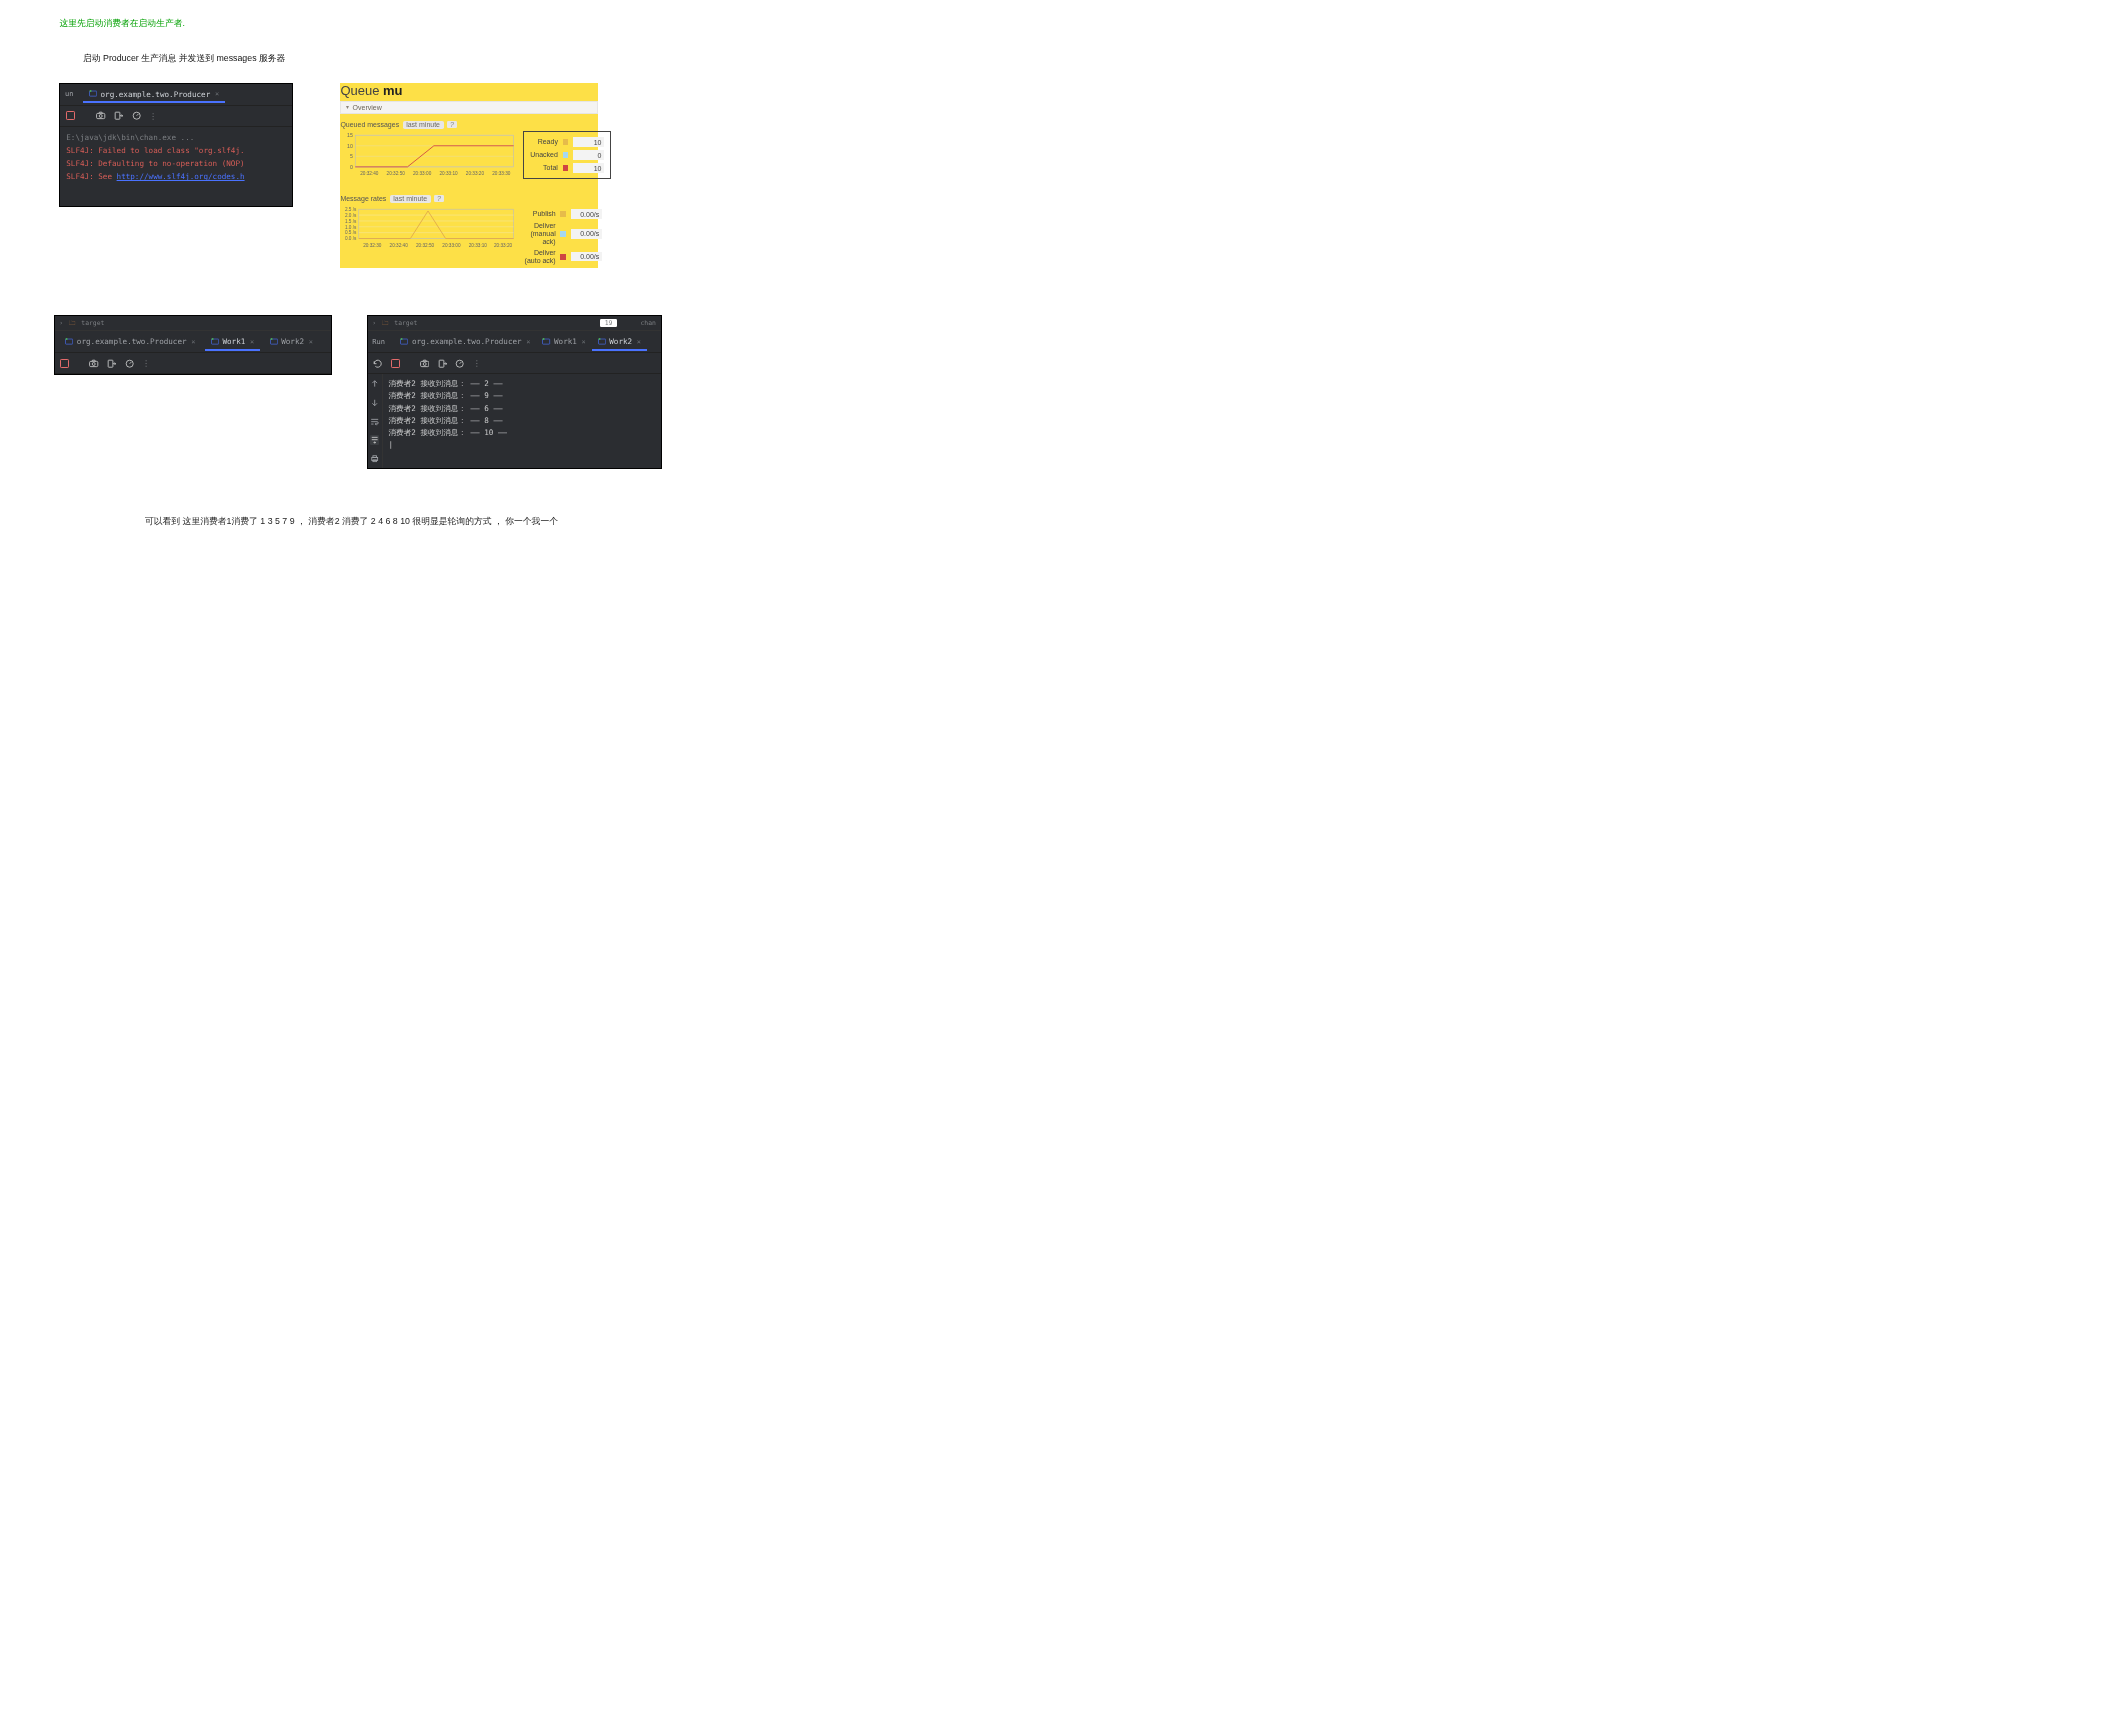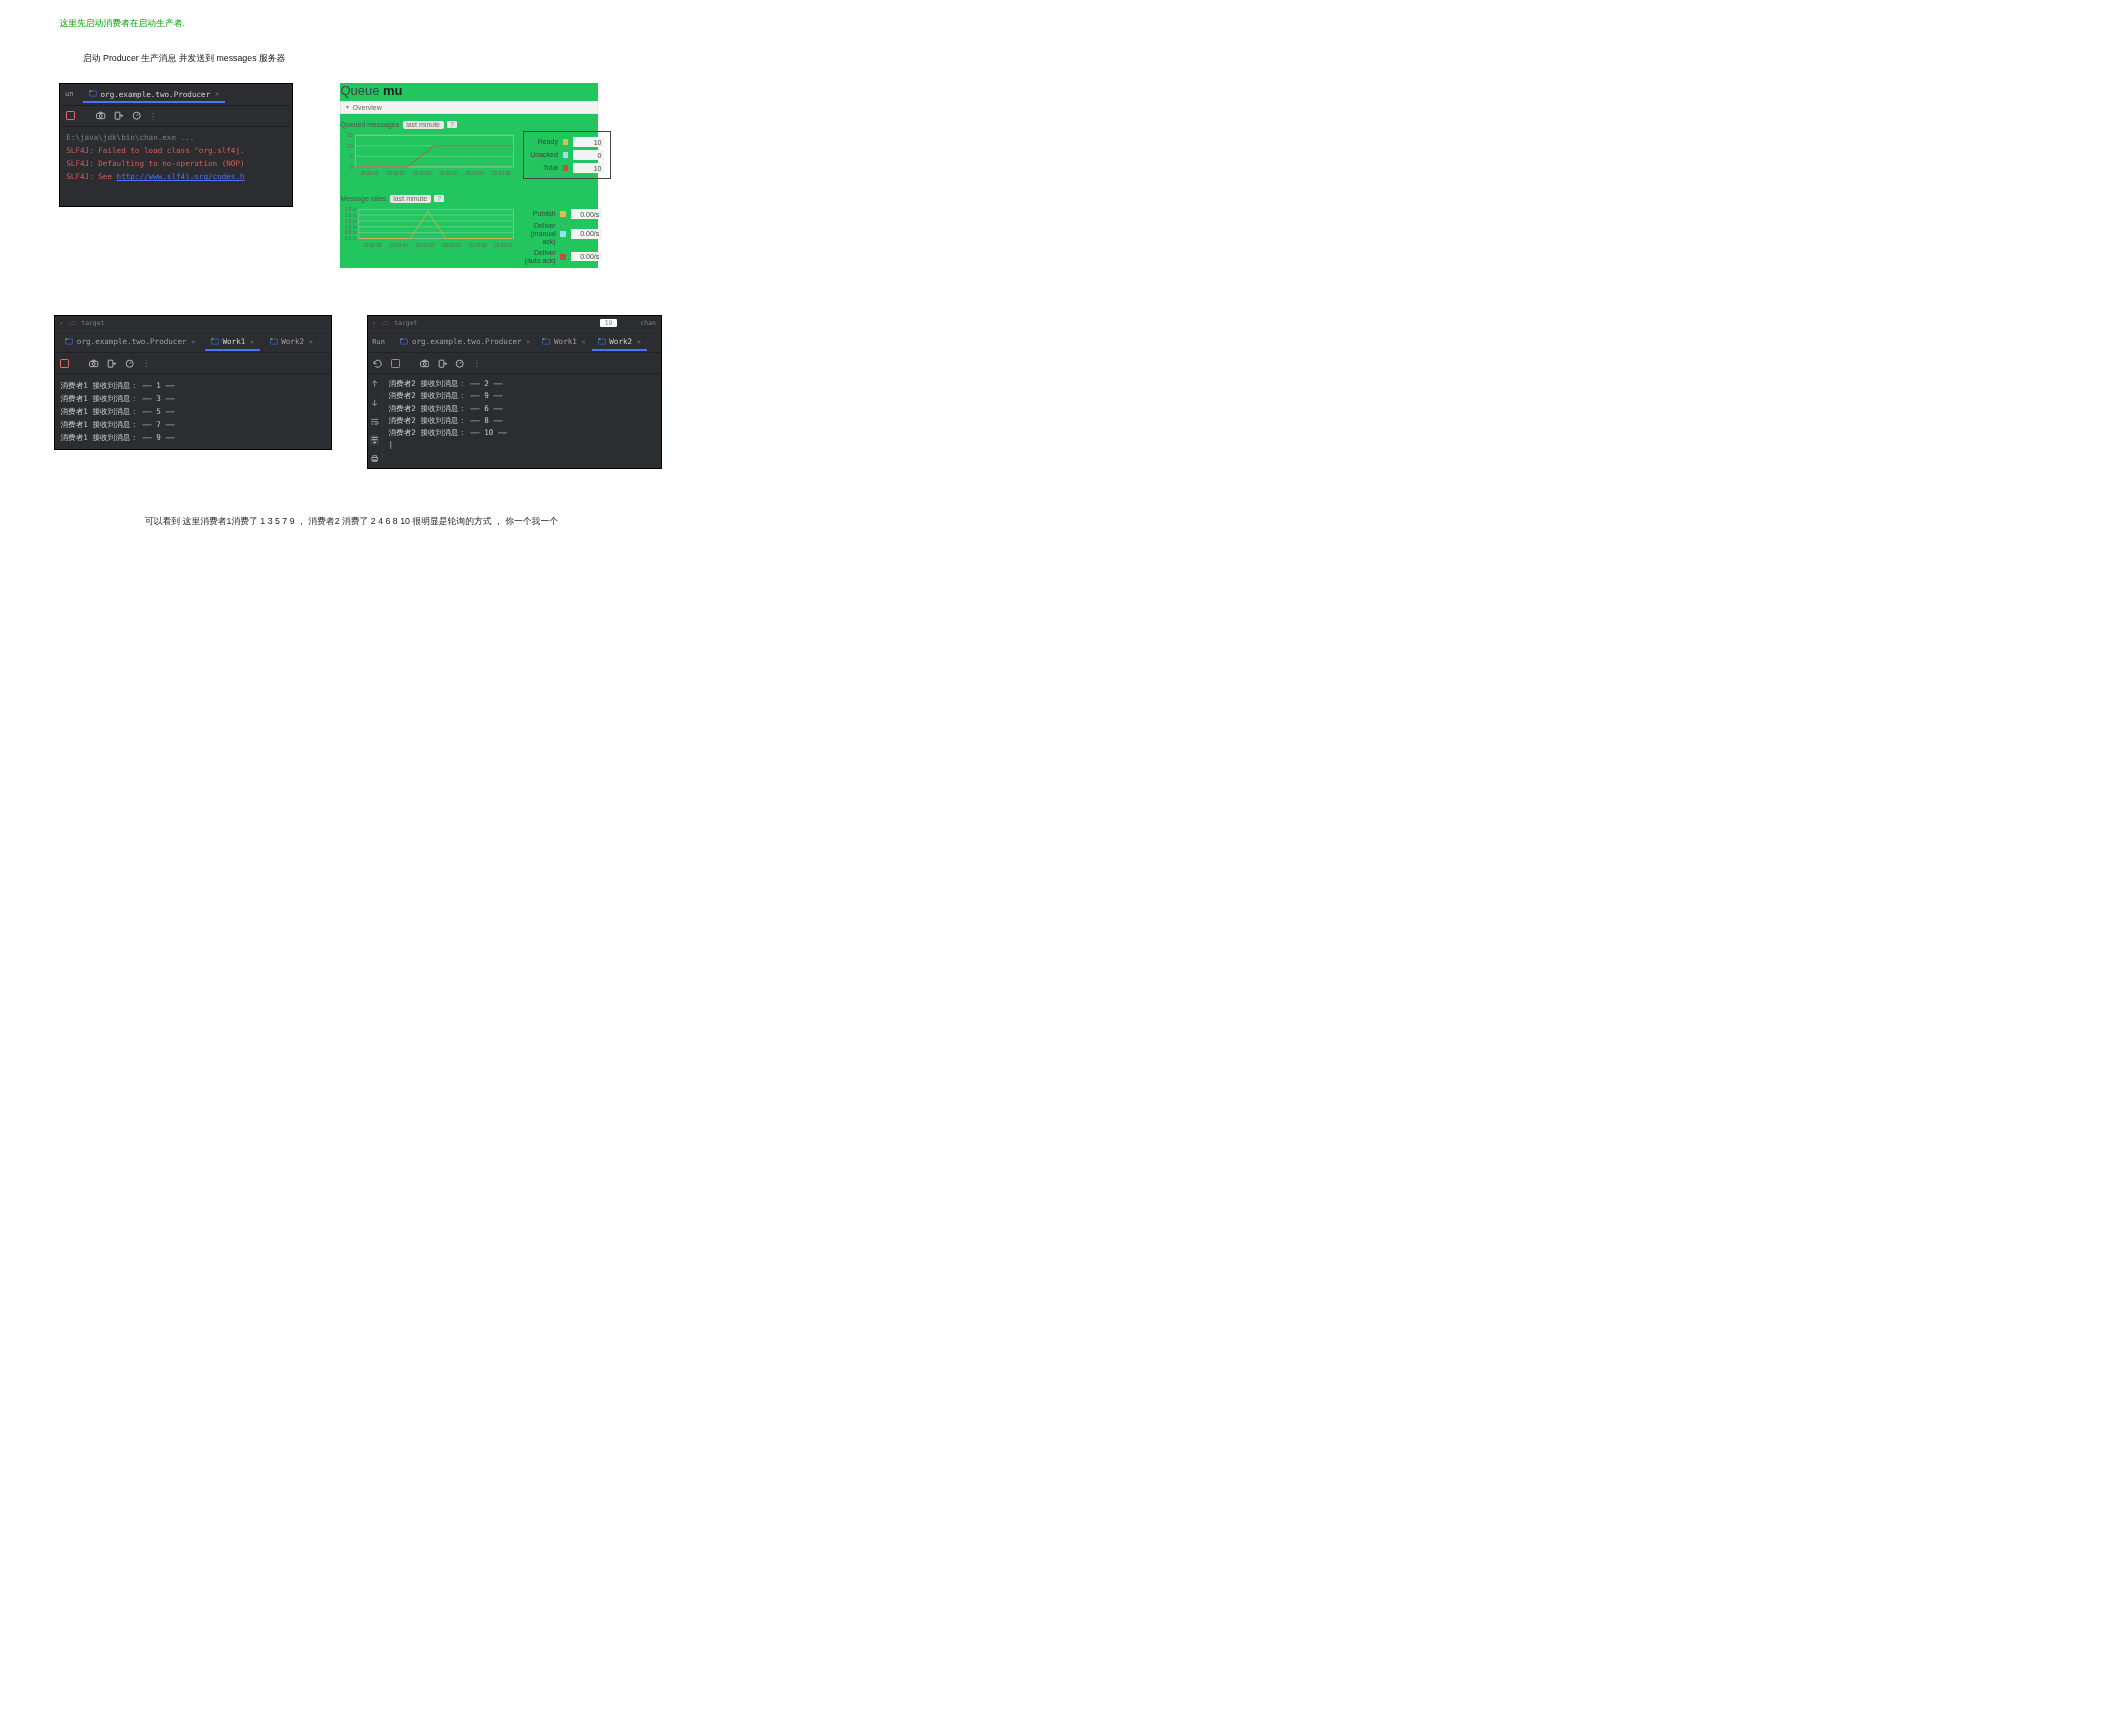--- a/index.html
+++ b/index.html
@@ -25,21 +25,21 @@
   .console{padding:4.7px 5.9px;line-height:13px}
   .c-grey{color:#7c7f83}
   .c-red{color:#d55d57}
   .c-link{color:#4a72ff;text-decoration:underline}
   .c-wh{color:#c8c9ca}
 
   .ide1{width:232px}
   .ide1 .console{height:70px}
 
   
-  .rmq{width:258px;font-size:7px;color:#444;background:#22c55e}
+  .rmq{width:258px;font-size:7px;color:#444;background:#fde047}
   .rmq h2{font-weight:400;font-size:13px;margin:0 0 3.5px;color:#444}
   .rmq h2 b{color:#222}
   .ov{display:flex;align-items:center;gap:3.5px;background:#f4f3f2;border:0.6px solid #e6e5e4;padding:1.8px 4.7px;margin-bottom:7px;color:#6b6458}
   .ov::before{content:"▾";font-size:5.9px;color:#8c8579}
   .sect-title{color:#555;margin:3.5px 0 2.3px;display:flex;align-items:center;gap:3.5px}
   .pill{background:#e8e7e6;border-radius:1.8px;padding:0.6px 3.5px;color:#6e6b65}
   .help{background:#e8e7e6;border-radius:1.2px;padding:0 2.9px;font-style:italic;color:#888}
   .chartwrap{display:flex;gap:7px;align-items:flex-start}
   .chart svg{display:block}
   .legend{border:1.2px solid #444;padding:3.5px 4.7px}
@@ -269,27 +269,20 @@
         <svg viewBox="0 0 16 16">
             <rect x="2" y="2" width="8" height="12" rx="1"></rect>
             <path d="M10 8h5M13 6l2 2-2 2"></path>
           </svg>
         <svg viewBox="0 0 16 16">
             <circle cx="8" cy="8" r="6"></circle>
             <path d="M8 8l3-3"></path>
           </svg>
         <span class="kebab">⋮</span>
       </div>
-      <div class="console" id="cons-a">
-          <div class="c-wh">消费者1  接收到消息：  ——  1  ——</div>
-          <div class="c-wh">消费者1  接收到消息：  ——  3  ——</div>
-          <div class="c-wh">消费者1  接收到消息：  ——  5  ——</div>
-          <div class="c-wh">消费者1  接收到消息：  ——  7  ——</div>
-          <div class="c-wh">消费者1  接收到消息：  ——  9  ——</div>
-        </div>
     </div>
 
     <div class="ide ide2b">
       <div class="top">
         <span style="color:#7c7f83">›</span>
         <span class="folder-ic">🗀</span>
         <span>target</span>
         <span style="flex:1"></span>
         <span style="background:#ffffff;padding:0 4.7px;border-radius:1.2px">19</span>
         <span style="width:11.7px"></span>

